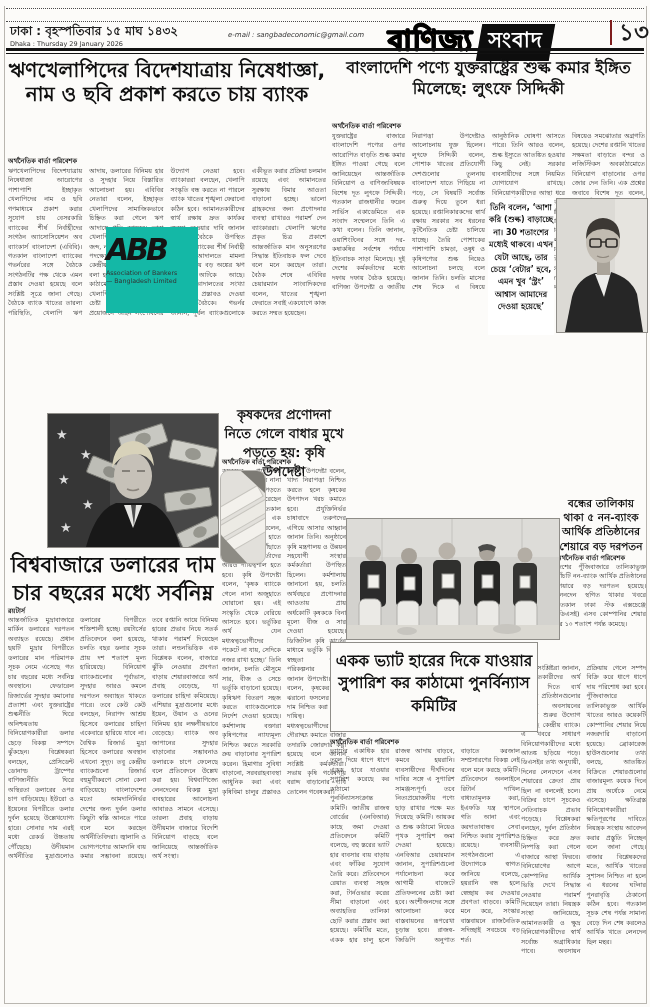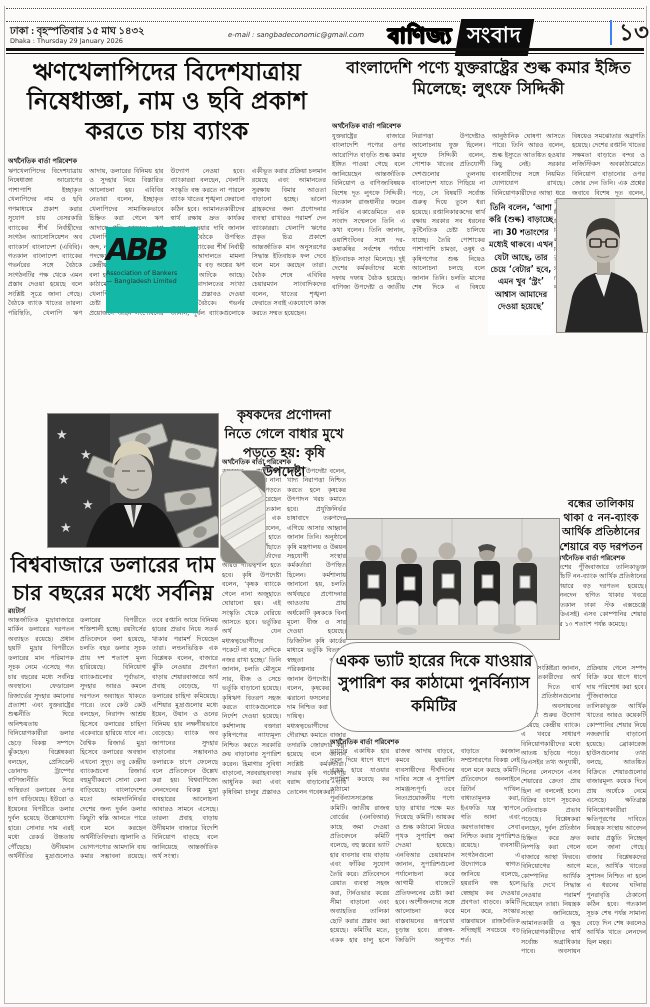--- a/index.html
+++ b/index.html
@@ -4,31 +4,31 @@
 <style>
   html,body{margin:0;padding:0;background:#e9e7e2;}
   #page{position:relative;width:650px;height:1007px;background:#fcfbf9;overflow:hidden;
         font-family:"DejaVu Sans","Liberation Sans",sans-serif;color:#1c1c1c;}
   .abs{position:absolute;}
   .frame{left:4px;top:6px;width:641px;height:997px;border-left:1px solid #b9b6b0;
          border-right:1px solid #b9b6b0;border-bottom:1px solid #b9b6b0;pointer-events:none;}
   .dotted{border-top:1px dotted #4a4a4a;height:0;}
   .rule-thick{background:#111;height:3px;}
   .rule-thin{background:#111;height:1px;}
-  .vsep{border-left:2px solid #3b82f6;}
-  .date-bn{font-size:10px;font-weight:bold;line-height:1.3;font-family:Liberation Serif, serif;}
+  .vsep{border-left:2px solid #7f1d1d;}
+  .date-bn{font-size:12px;font-weight:bold;line-height:1.3;}
   .date-en{font-size:6.5px;color:#333;line-height:1.3;}
   .email{font-size:7px;color:#333;}
-  .mast1{font-size:21px;font-weight:bold;color:#a16207;-webkit-text-stroke:1.1px #000;
+  .mast1{font-size:28px;font-weight:bold;color:#a16207;-webkit-text-stroke:1.1px #000;
          text-shadow:1px 0 0 #000,-1px 0 0 #000,0 1px 0 #000,0 -1px 0 #000;letter-spacing:1px;}
   .mast2box{background:#0d0d0d;transform:skewX(-10deg);padding:0 9px 2px 9px;margin-left:6px;}
   .mast2{display:inline-block;transform:skewX(10deg);font-size:21px;font-weight:bold;color:#fff;letter-spacing:1px;}
   .pageno{font-size:23px;font-weight:bold;padding-left:7px;line-height:1.1;}
   .hl{font-weight:bold;text-align:center;color:#0f0f0f;}
-  .hl1{font-size:24px;line-height:1.22;}
+  .hl1{font-size:20px;line-height:1.22;}
   .hl2{font-size:16px;line-height:1.3;}
   .hl3{font-size:21px;line-height:1.35;}
   .hl4{font-size:13px;line-height:1.45;}
   .hl5{font-size:15.5px;line-height:1.45;}
   .hl6{font-size:10.5px;line-height:1.35;}
   .byline{font-size:6.5px;font-weight:bold;color:#111;}
   .body-text{font-size:6.3px;line-height:1.5;text-align:justify;color:#2a2a2a;overflow:hidden;}
   .cols2{column-count:2;column-gap:6px;}
   .cols3{column-count:3;column-gap:6px;}
   .cols4{column-count:4;column-gap:7px;}
@@ -192,19 +192,19 @@
           <rect x="90" y="80" width="22" height="38" rx="6"></rect>
           <rect x="130" y="82" width="22" height="36" rx="6"></rect>
           <rect x="168" y="82" width="22" height="36" rx="6"></rect>
       </g>
       <rect y="106" width="212" height="14" fill="#dbd9d2"></rect>
       <ellipse cx="160" cy="110" rx="14" ry="5" fill="#c7c5bf"></ellipse>
       <ellipse cx="60" cy="112" rx="10" ry="4" fill="#c7c5bf"></ellipse>
     </svg>
   </div>
 
-  <div class="abs vatbox" style="left:330px;top:642px;width:206px;height:88px;border-radius:27px;">
+  <div class="abs vatbox" style="left:330px;top:642px;width:206px;height:88px;">
     <div class="hl hl5" style="padding:7px 4px 0 4px;">একক ভ্যাট হারের দিকে যাওয়ার সুপারিশ কর কাঠামো পুনর্বিন্যাস কমিটির</div>
   </div>
   <div class="abs byline" style="left:330px;top:737px;">অর্থনৈতিক বার্তা পরিবেশক</div>
   <div class="abs body-text cols3" style="left:330px;top:746px;width:190px;height:257px;">ভ্যাটের একাধিক হার তুলে দিয়ে ধাপে ধাপে একক হারে যাওয়ার সুপারিশ করেছে কর কাঠামো পুনর্বিন্যাসসংক্রান্ত কমিটি। জাতীয় রাজস্ব বোর্ডের (এনবিআর) কাছে জমা দেওয়া প্রতিবেদনে কমিটি বলেছে, বহু স্তরের ভ্যাট হার ব্যবসার ব্যয় বাড়ায় এবং ফাঁকির সুযোগ তৈরি করে। প্রতিবেদনে রেয়াত ব্যবস্থা সহজ করা, টার্নওভার করের সীমা বাড়ানো এবং অব্যাহতির তালিকা ছোট করার প্রস্তাব করা হয়েছে। কমিটির মতে, একক হার চালু হলে রাজস্ব আদায় বাড়বে, কমবে হয়রানি। ব্যবসায়ীদের দীর্ঘদিনের দাবির সঙ্গে এ সুপারিশ সামঞ্জস্যপূর্ণ। তবে নিত্যপ্রয়োজনীয় পণ্যে ছাড় রাখার পক্ষে মত দিয়েছে কমিটি। আয়কর ও শুল্ক কাঠামো নিয়েও পৃথক সুপারিশ জমা দেওয়া হয়েছে। এনবিআর চেয়ারম্যান জানান, সুপারিশগুলো পর্যালোচনা করে আগামী বাজেটে প্রতিফলনের চেষ্টা করা হবে। অংশীজনদের সঙ্গে আলোচনা করে বাস্তবায়নের রূপরেখা চূড়ান্ত হবে। রাজস্ব-জিডিপি অনুপাত বাড়াতে করজাল সম্প্রসারণের বিকল্প নেই বলে মনে করছে কমিটি। প্রতিবেদনে অনলাইনে রিটার্ন দাখিল বাধ্যতামূলক করা, ইএফডি যন্ত্র স্থাপনে গতি আনা এবং করদাতাবান্ধব সেবা নিশ্চিত করার সুপারিশও রয়েছে। ব্যবসায়ী সংগঠনগুলো এ উদ্যোগকে স্বাগত জানিয়ে বলেছে, হয়রানি বন্ধ হলে স্বেচ্ছায় কর দেওয়ার প্রবণতা বাড়বে। কমিটি মনে করে, সংস্কার বাস্তবায়নে রাজনৈতিক সদিচ্ছাই সবচেয়ে বড় শর্ত।</div>
 
 </div>
 
 </body></html>

